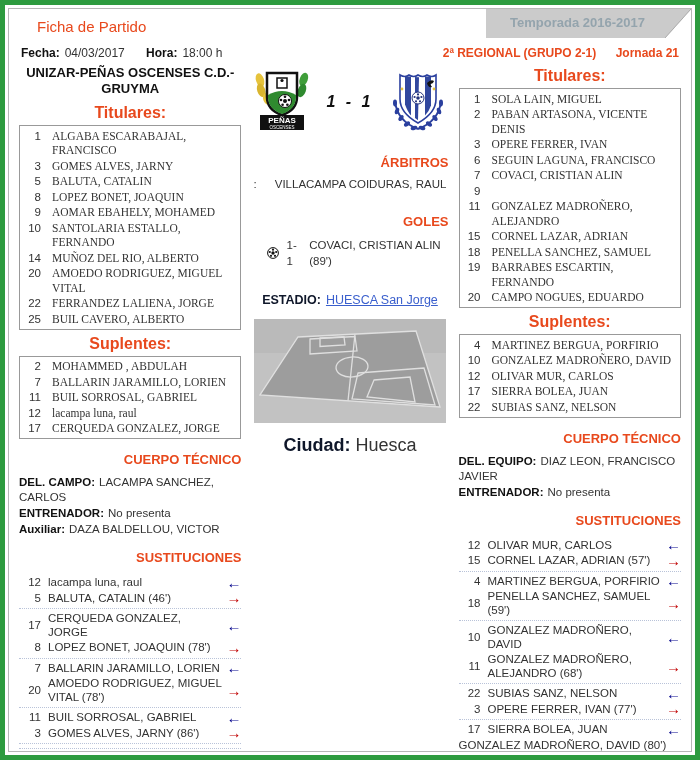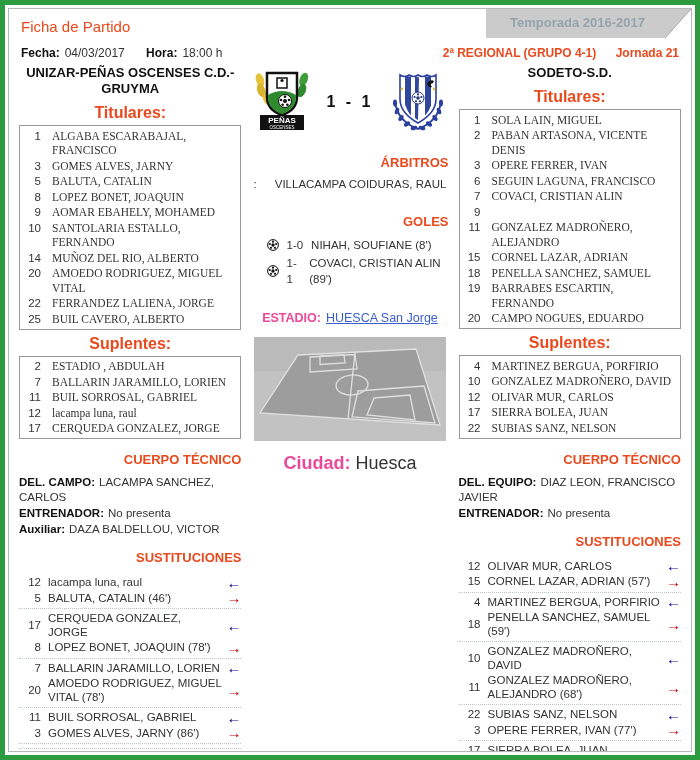--- a/index.html
+++ b/index.html
@@ -12,21 +12,21 @@
     color:#333;
   }
   .content {
     position:absolute; inset:3px;
     border:1px solid #b7b7b7;
     background:#fff;
     overflow:hidden;
   }
   
   .hdr { position:relative; height:30px; }
-  .page-title { position:absolute; left:12px; top:9px; color:#e8491d; font-size:15px; }
+  .page-title { position:absolute; left:28px; top:9px; color:#e8491d; font-size:15px; }
   .season-tab { position:absolute; right:0; top:0; display:flex; height:29px; }
   .season-label {
     background:#cbcbcb; color:#94a4ad; font-size:13px; font-weight:bold;
     padding:6px 20px 4px 24px; height:29px;
   }
   .fold { width:26px; height:29px;
     background:linear-gradient(to bottom right, #cbcbcb 48%, #aaa 50%, #fff 52%); }
   
   .meta { display:flex; justify-content:space-between; padding:7px 12px 2px 12px; font-size:12px; }
   .meta b { color:#111; margin-right:5px; }
@@ -53,27 +53,27 @@
   .subs { font-size:11.5px; }
   .subs .pair { border-bottom:1px dotted #b9c3d9; padding:2px 0; }
   .sub-row { display:flex; align-items:center; line-height:13.5px; padding:1px 0; }
   .sub-num { width:22px; text-align:right; margin-right:7px; flex:none; }
   .sub-name { flex:1; }
   .arrow { font-weight:bold; font-size:15px; line-height:12px; margin-left:4px; flex:none; }
   .arr-in { color:#00008b; }
   .arr-out { color:#c00000; }
   
   .crest-row { display:flex; align-items:center; justify-content:center; gap:13px; margin-top:5px; }
-  .score { font-size:16px; font-weight:bold; color:#111; letter-spacing:3px; white-space:nowrap; }
+  .score { font-size:16px; font-weight:bold; color:#111; letter-spacing:3px; white-space:nowrap;font-style:italic; }
   .arbitro-line { display:flex; justify-content:center; gap:18px; font-size:11.5px; margin-top:2px; }
   .goals { margin:2px 0 0 16px; }
   .goal-row { display:flex; align-items:center; font-size:11.5px; line-height:16px; margin:2px 0; }
   .goal-row .gscore { margin:0 8px 0 7px; }
   .estadio-line { text-align:center; font-size:12.5px; margin-top:24px; }
-  .estadio-line b, .ciudad-line b { color:#ec4899; margin-right:5px; }
+  .estadio-line b, .ciudad-line b { color:#0f172a; margin-right:5px; }
   .link { color:#3a5fcd; }
   .pitch-wrap { text-align:center; margin-top:12px; }
   .ciudad-line { text-align:center; font-size:18px; margin-top:8px; }
   .ball { display:inline-flex; width:12px; }
 </style>
 </head>
 <body>
 
 <div class="content">
 
@@ -84,21 +84,21 @@
       <span class="fold"></span>
     </div>
   </div>
 
   <div class="meta">
     <span>
       <b>Fecha:</b><span>04/03/2017</span><span class="sp"></span>
       <b>Hora:</b><span>18:00 h</span>
     </span>
     <span class="meta-right">
-      <span>2ª REGIONAL (GRUPO 4-1)</span>
+      <span>2ª REGIONAL (GRUPO 2-1)</span>
       <span class="jor">Jornada 21</span>
     </span>
   </div>
 
   <div class="cols">
 
     <div class="col-l">
       <div class="team-name">UNIZAR-PEÑAS OSCENSES C.D.-GRUYMA</div>
       <div class="sec-label">Titulares:</div>
       <div class="roster">
@@ -140,21 +140,21 @@
           </div>
           <div class="rrow">
             <span class="num">25</span>
             <span class="pname">BUIL CAVERO, ALBERTO</span>
           </div>
         </div>
       <div class="sec-label">Suplentes:</div>
       <div class="roster">
           <div class="rrow">
             <span class="num">2</span>
-            <span class="pname">ESTADIO , ABDULAH</span>
+            <span class="pname">MOHAMMED , ABDULAH</span>
           </div>
           <div class="rrow">
             <span class="num">7</span>
             <span class="pname">BALLARIN JARAMILLO, LORIEN</span>
           </div>
           <div class="rrow">
             <span class="num">11</span>
             <span class="pname">BUIL SORROSAL, GABRIEL</span>
           </div>
           <div class="rrow">
@@ -303,35 +303,20 @@
               <svg width="12" height="12" viewBox="0 0 12 12">
                 <circle cx="6" cy="6" r="5.4" fill="#fff" stroke="#111"></circle>
                 <circle cx="6" cy="6" r="1.7" fill="#111"></circle>
                 <circle cx="6" cy="2.7" r="1.1" fill="#111"></circle>
                 <circle cx="9.2" cy="5" r="1.1" fill="#111"></circle>
                 <circle cx="8" cy="8.8" r="1.1" fill="#111"></circle>
                 <circle cx="4" cy="8.8" r="1.1" fill="#111"></circle>
                 <circle cx="2.8" cy="5" r="1.1" fill="#111"></circle>
               </svg>
             </span>
-            <span class="gscore">1-0</span>
-            <span>NIHAH, SOUFIANE (8')</span>
-          </div>
-          <div class="goal-row">
-            <span class="ball">
-              <svg width="12" height="12" viewBox="0 0 12 12">
-                <circle cx="6" cy="6" r="5.4" fill="#fff" stroke="#111"></circle>
-                <circle cx="6" cy="6" r="1.7" fill="#111"></circle>
-                <circle cx="6" cy="2.7" r="1.1" fill="#111"></circle>
-                <circle cx="9.2" cy="5" r="1.1" fill="#111"></circle>
-                <circle cx="8" cy="8.8" r="1.1" fill="#111"></circle>
-                <circle cx="4" cy="8.8" r="1.1" fill="#111"></circle>
-                <circle cx="2.8" cy="5" r="1.1" fill="#111"></circle>
-              </svg>
-            </span>
             <span class="gscore">1-1</span>
             <span>COVACI, CRISTIAN ALIN (89')</span>
           </div>
         </div>
 
       <div class="estadio-line">
         <b>ESTADIO:</b><a class="link" href="#">HUESCA San Jorge</a>
       </div>
 
       <div class="pitch-wrap">
@@ -350,21 +335,20 @@
           </g>
         </svg>
       </div>
 
       <div class="ciudad-line">
         <b>Ciudad:</b><span>Huesca</span>
       </div>
     </div>
 
     <div class="col-r">
-      <div class="team-name">SODETO-S.D.</div>
       <div class="sec-label">Titulares:</div>
       <div class="roster">
           <div class="rrow">
             <span class="num">1</span>
             <span class="pname">SOLA LAIN, MIGUEL</span>
           </div>
           <div class="rrow">
             <span class="num">2</span>
             <span class="pname">PABAN ARTASONA, VICENTE DENIS</span>
           </div>

